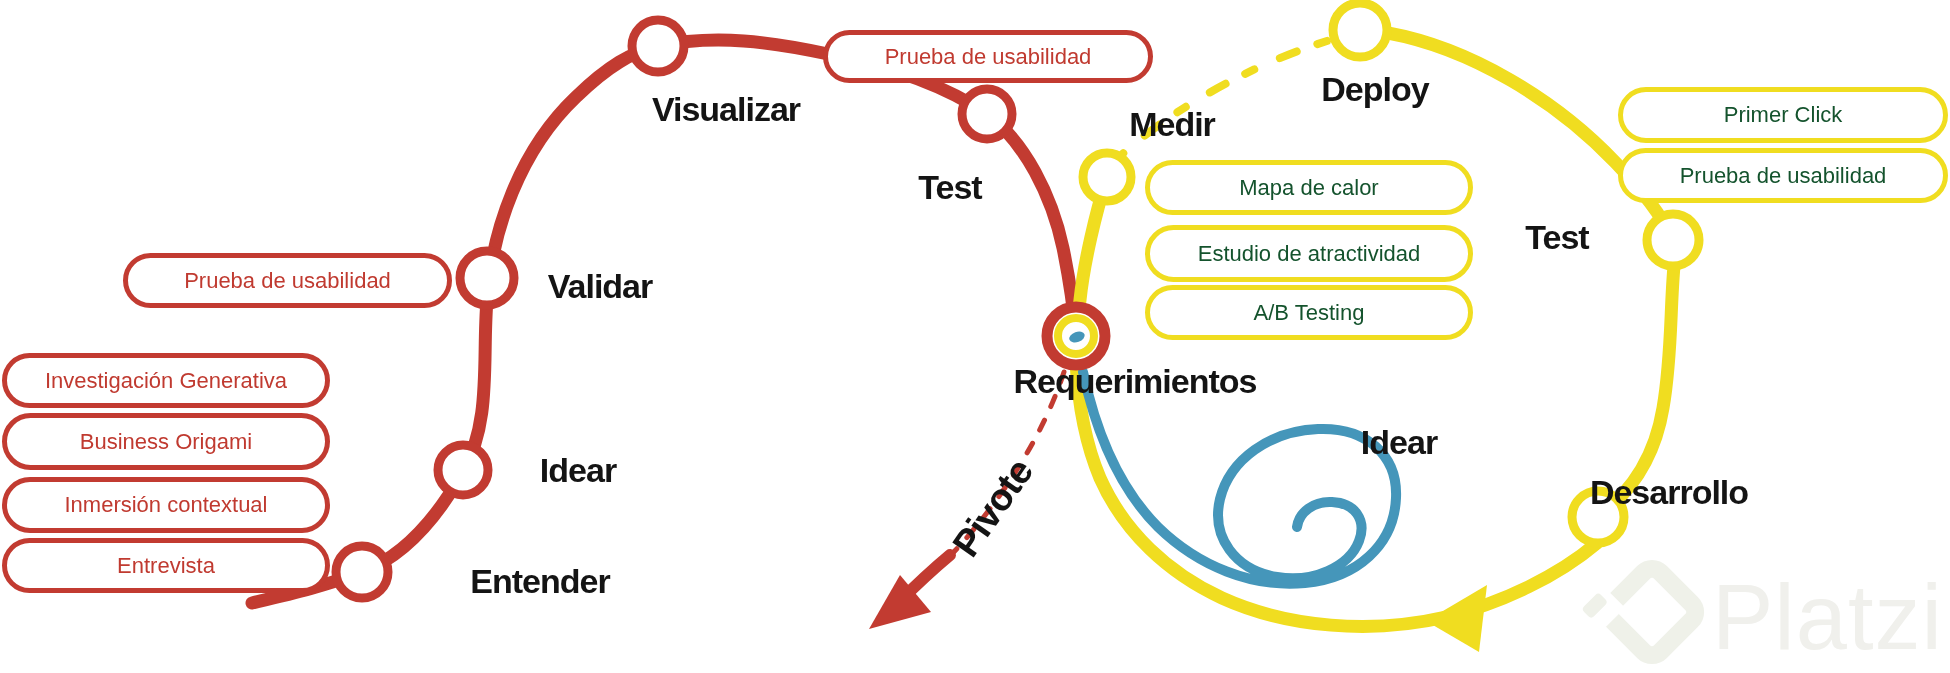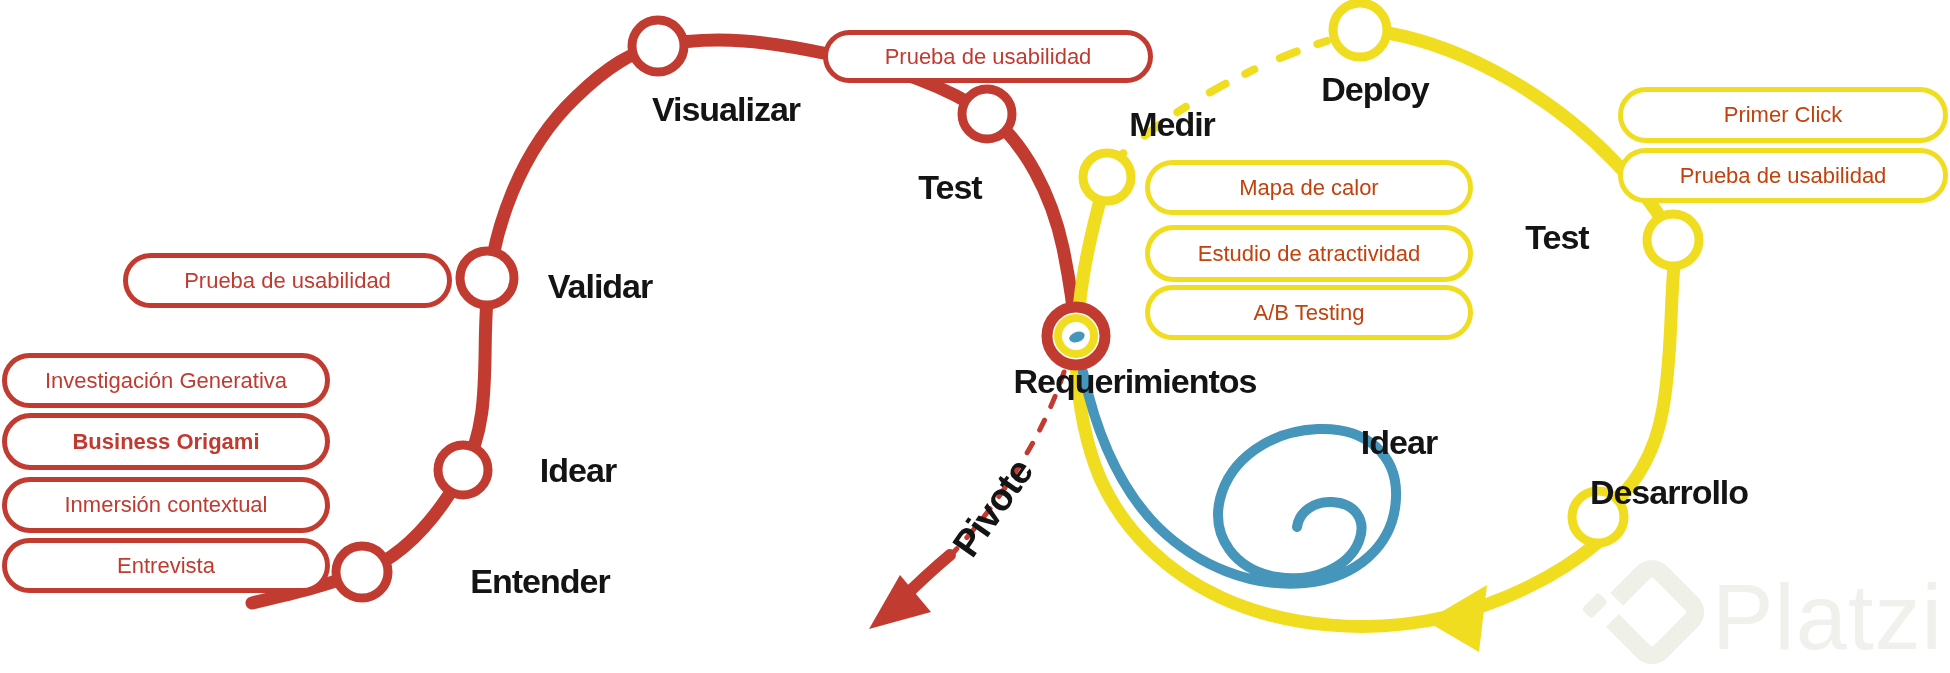--- a/index.html
+++ b/index.html
@@ -12,21 +12,21 @@
   }
   .layer-svg{position:absolute;left:0;top:0;z-index:1;}
   .pill{
     position:absolute;z-index:3;box-sizing:border-box;
     background:#ffffff;border:5px solid;border-radius:29px;
     display:flex;align-items:center;justify-content:center;
     font-size:22px;line-height:1;white-space:nowrap;
     font-family:"Liberation Sans", sans-serif;
   }
   .pill-red{border-color:#c23b31;color:#c03a30;}
-  .pill-yellow{border-color:#f0dd20;color:#c2410c;}
+  .pill-yellow{border-color:#f0dd20;color:#14532d;}
   .phase-label{
     position:absolute;z-index:4;
     transform:translate(-50%,-50%);
     font-weight:bold;font-size:34px;letter-spacing:-1px;
     color:#141414;white-space:nowrap;
     font-family:"Liberation Sans", sans-serif;
   }
   .phase-label.rotated{transform:translate(-50%,-50%) rotate(-55deg);font-size:38px;}
 </style>
 </head>
@@ -91,21 +91,21 @@
       <rect x="-34" y="-34" width="68" height="68" rx="12" fill="none" stroke="#eff1e9" stroke-width="18"></rect>
       <rect x="-50" y="16" width="28" height="28" fill="#ffffff"></rect>
       <rect x="-52" y="24" width="14" height="24" rx="4" fill="#eff1e9"></rect>
     </g>
     <text x="1712" y="649" font-family="Liberation Sans, sans-serif" font-size="92" font-weight="500" letter-spacing="1" fill="#f0f0ec">Platzi</text>
   </svg>
 
   <div class="pill pill-red" style="left:823px;top:30px;width:330px;height:53px;">Prueba de usabilidad</div>
   <div class="pill pill-red" style="left:123px;top:253px;width:329px;height:55px;">Prueba de usabilidad</div>
   <div class="pill pill-red" style="left:2px;top:353px;width:328px;height:55px;">Investigación Generativa</div>
-  <div class="pill pill-red" style="left:2px;top:413px;width:328px;height:57px;font-weight:bold;">Business Origami</div>
+  <div class="pill pill-red" style="left:2px;top:413px;width:328px;height:57px;">Business Origami</div>
   <div class="pill pill-red" style="left:2px;top:477px;width:328px;height:56px;">Inmersión contextual</div>
   <div class="pill pill-red" style="left:2px;top:538px;width:328px;height:55px;">Entrevista</div>
 
   <div class="pill pill-yellow" style="left:1145px;top:225px;width:328px;height:57px;">Estudio de atractividad</div>
   <div class="pill pill-yellow" style="left:1145px;top:160px;width:328px;height:55px;">Mapa de calor</div>
   <div class="pill pill-yellow" style="left:1145px;top:285px;width:328px;height:55px;">A/B Testing</div>
   <div class="pill pill-yellow" style="left:1618px;top:87px;width:330px;height:56px;">Primer Click</div>
   <div class="pill pill-yellow" style="left:1618px;top:148px;width:330px;height:55px;">Prueba de usabilidad</div>
 
   <div class="phase-label" style="left:726px;top:109px;">Visualizar</div>

